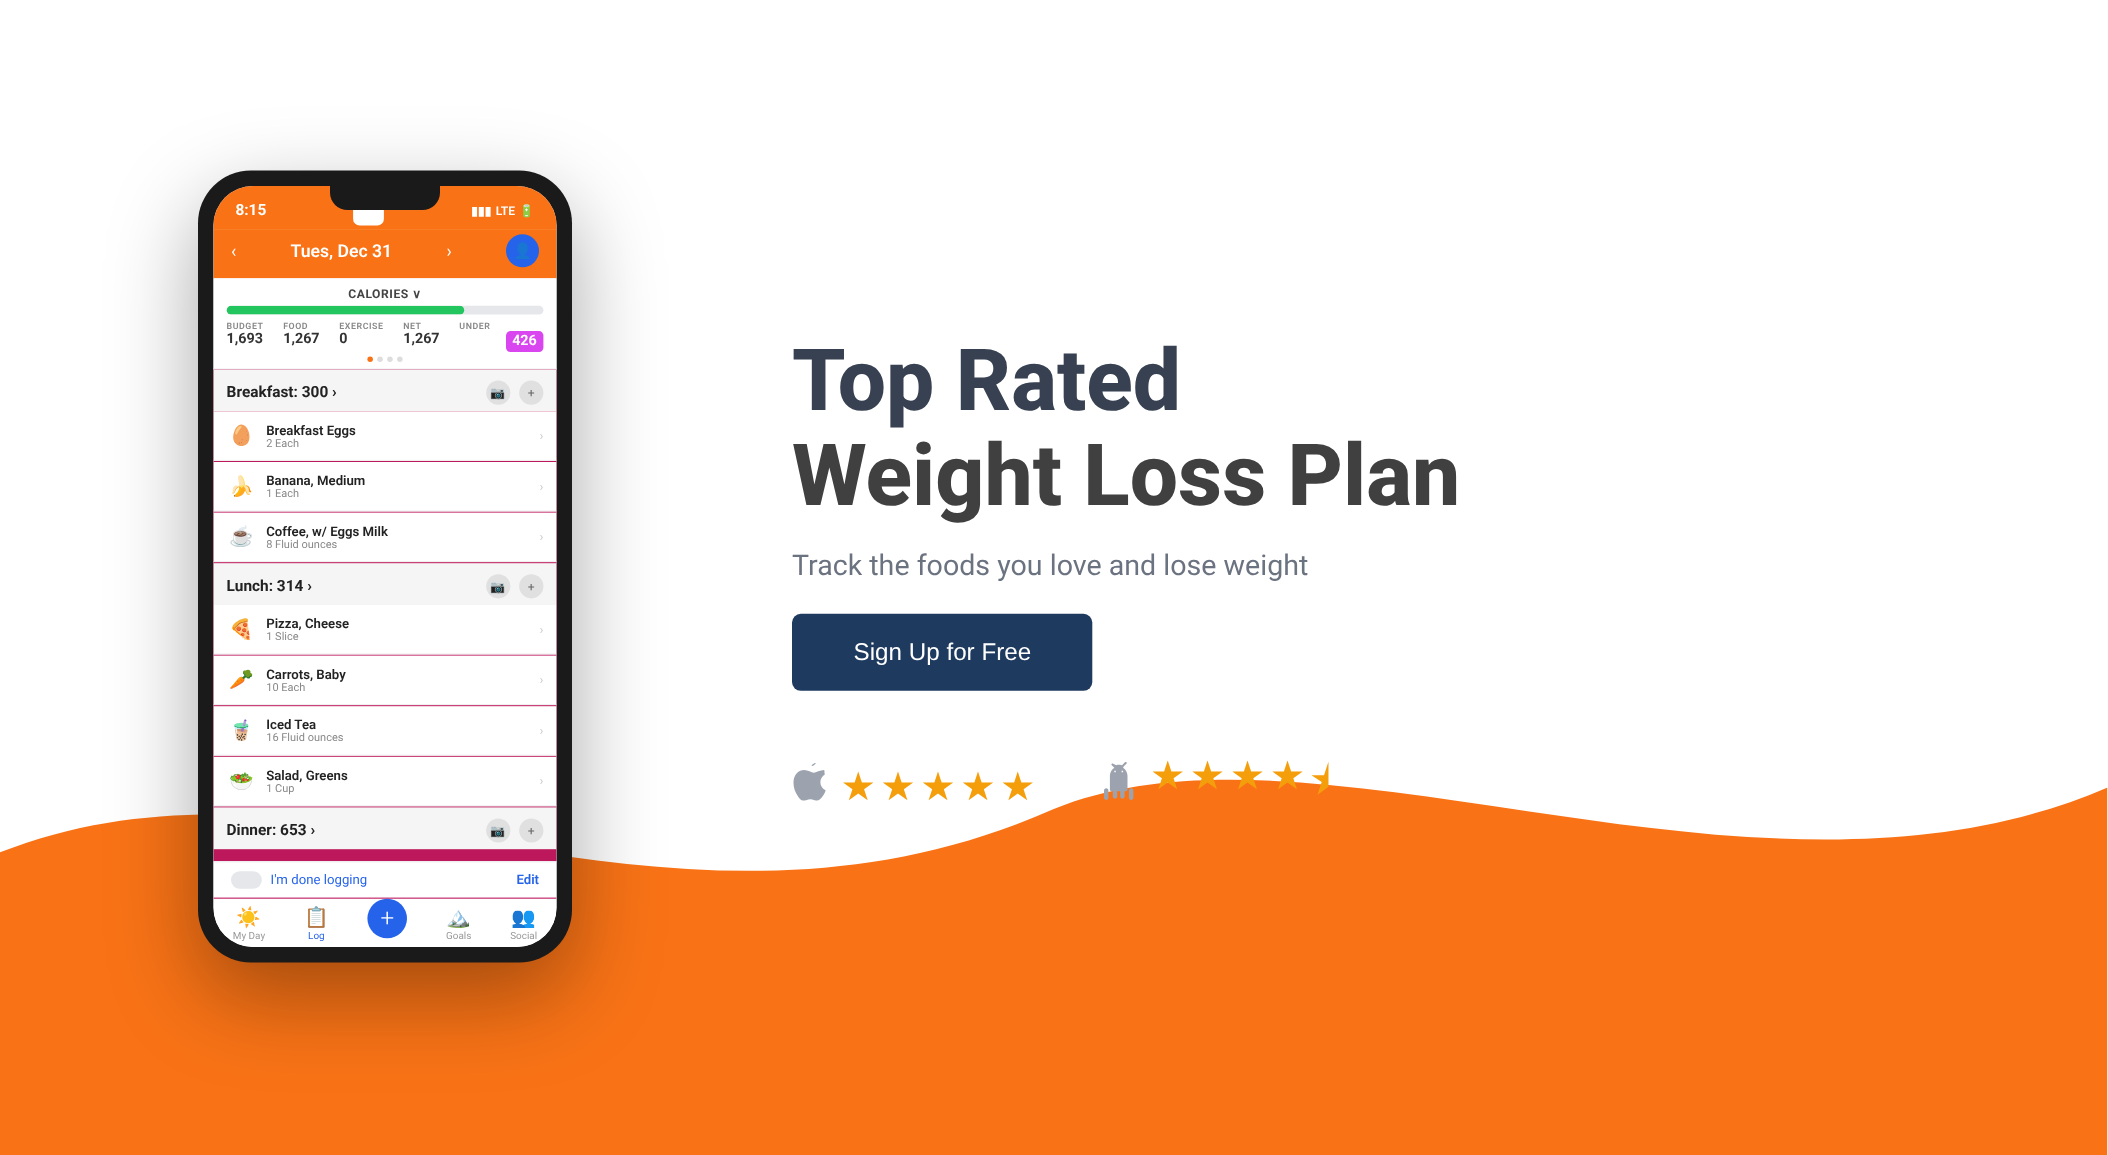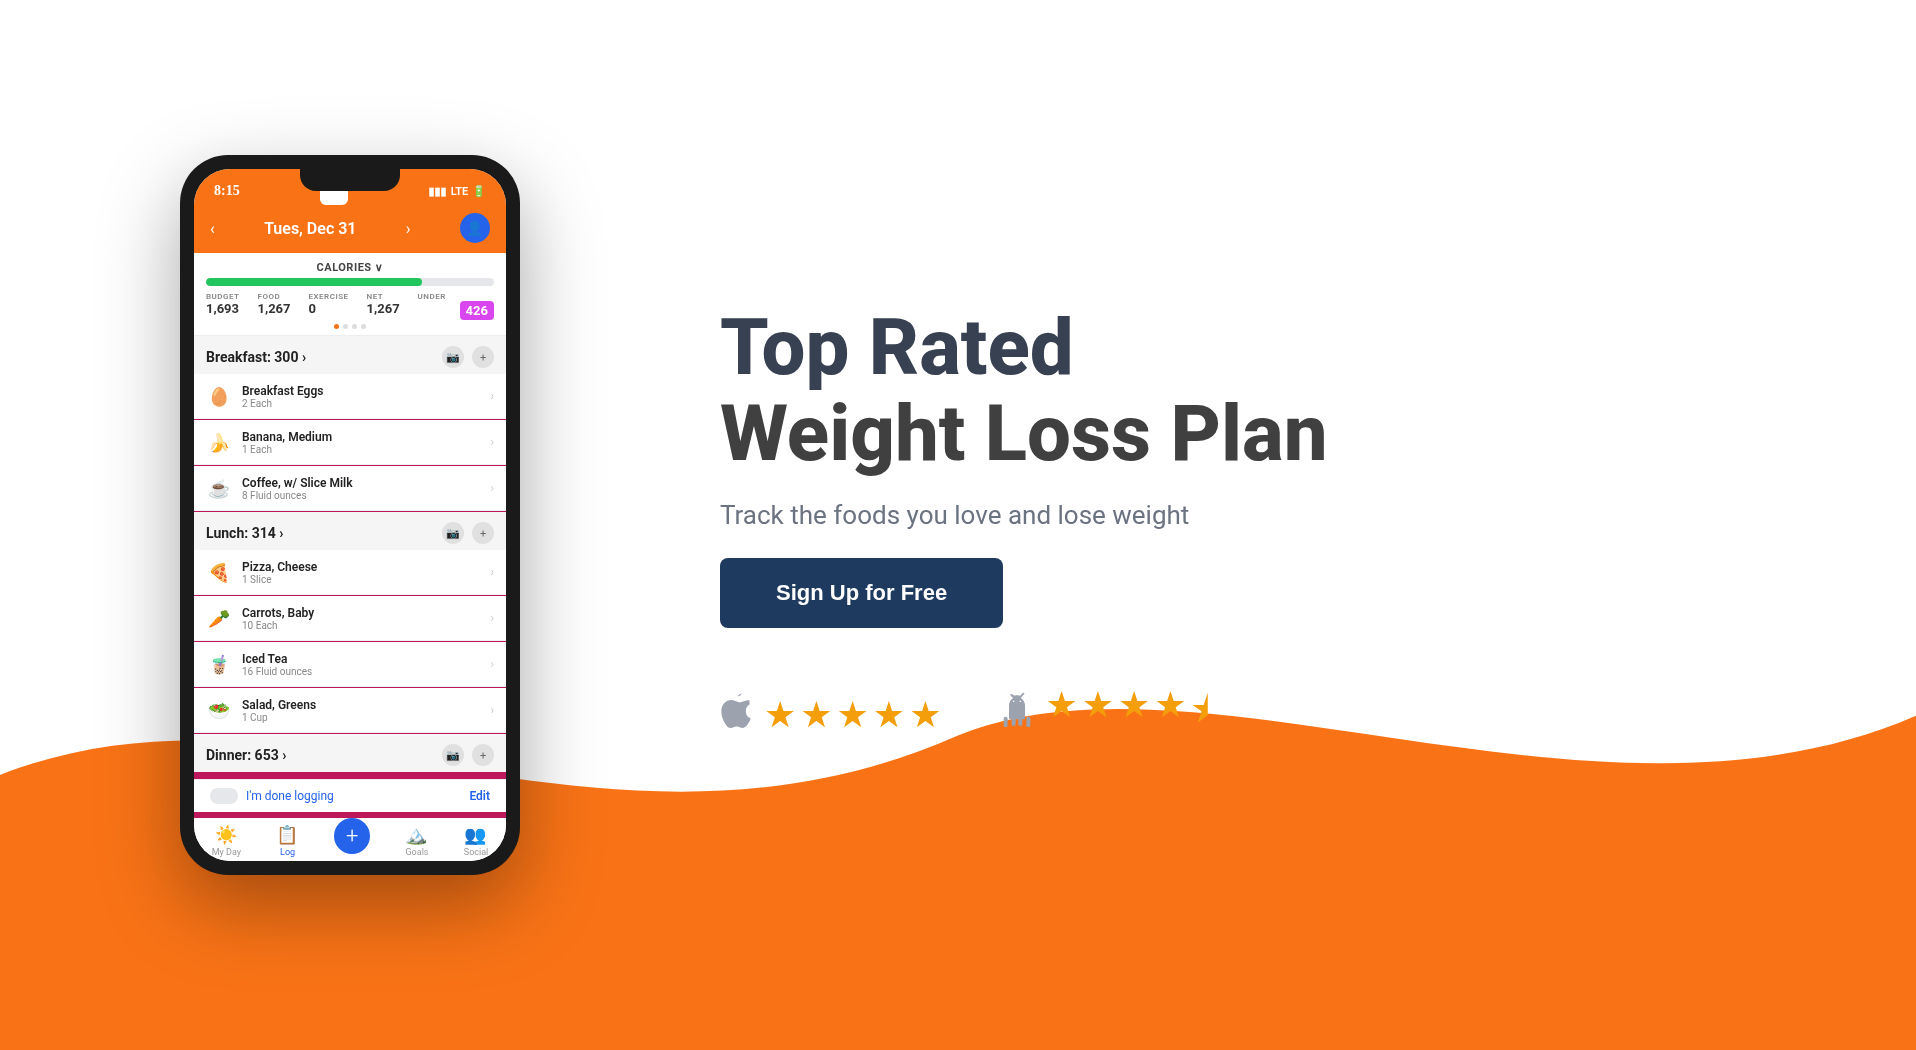--- a/index.html
+++ b/index.html
@@ -59,21 +59,21 @@
       background: #f97316;
       display: flex;
       justify-content: space-between;
       align-items: center;
       padding: 8px 20px 4px;
       color: #fff;
       font-size: 12px;
       font-weight: 600;
     }
 
-    .status-time { font-size: 14px; font-weight: 700; font-family: Liberation Serif, serif; }
+    .status-time { font-size: 14px; font-weight: 700; }
     .status-icons { display: flex; gap: 4px; align-items: center; font-size: 11px; }
 
     
     .notch {
       position: absolute;
       top: 14px;
       left: 50%;
       transform: translateX(-50%);
       width: 100px;
       height: 22px;
@@ -252,21 +252,21 @@
     .bottom-bar {
       background: #fff;
       border-top: 1px solid #eee;
     }
 
     .done-row {
       display: flex;
       justify-content: space-between;
       align-items: center;
       padding: 8px 16px;
-      border-bottom: 6px solid #be185d;
+      border-bottom: 1px solid #be185d;
     }
 
     .done-toggle {
       width: 28px; height: 16px;
       background: #e5e7eb;
       border-radius: 8px;
       margin-right: 8px;
       display: inline-block;
     }
 
@@ -334,21 +334,21 @@
       color: #6b7280;
       margin-bottom: 28px;
       font-weight: 400;
     }
 
     .signup-btn {
       display: inline-block;
       background: #1e3a5f;
       color: #fff;
       font-size: 22px;
-      font-weight: 700;
+      font-weight: 400;
       padding: 22px 56px;
       border-radius: 8px;
       border: none;
       cursor: pointer;
       margin-bottom: 56px;
       width: fit-content;
     }
 
     .ratings-row {
       display: flex;
@@ -477,21 +477,21 @@
             <div class="food-info">
               <div class="food-name">Banana, Medium</div>
               <div class="food-sub">1 Each</div>
             </div>
             <span class="food-chevron">›</span>
           </div>
 
           <div class="food-item">
             <div class="food-emoji">☕</div>
             <div class="food-info">
-              <div class="food-name">Coffee, w/ Slice Milk</div>
+              <div class="food-name">Coffee, w/ Eggs Milk</div>
               <div class="food-sub">8 Fluid ounces</div>
             </div>
             <span class="food-chevron">›</span>
           </div>
 
           <div class="meal-header">
             <span class="meal-title">Lunch: 314 ›</span>
             <div class="meal-actions">
               <div class="meal-icon">📷</div>
               <div class="meal-icon">+</div>

